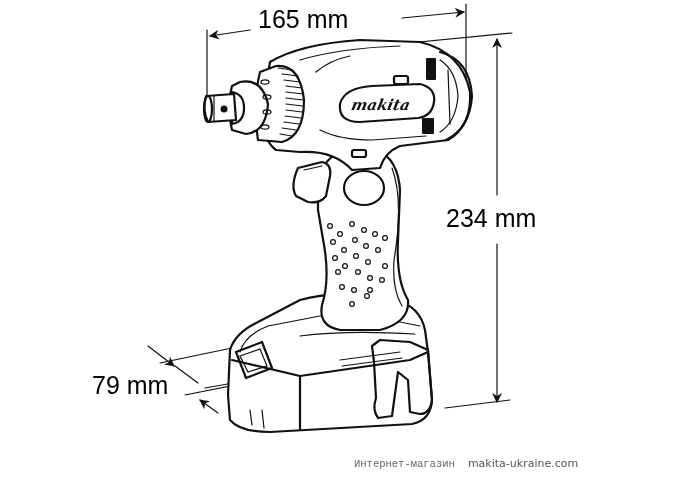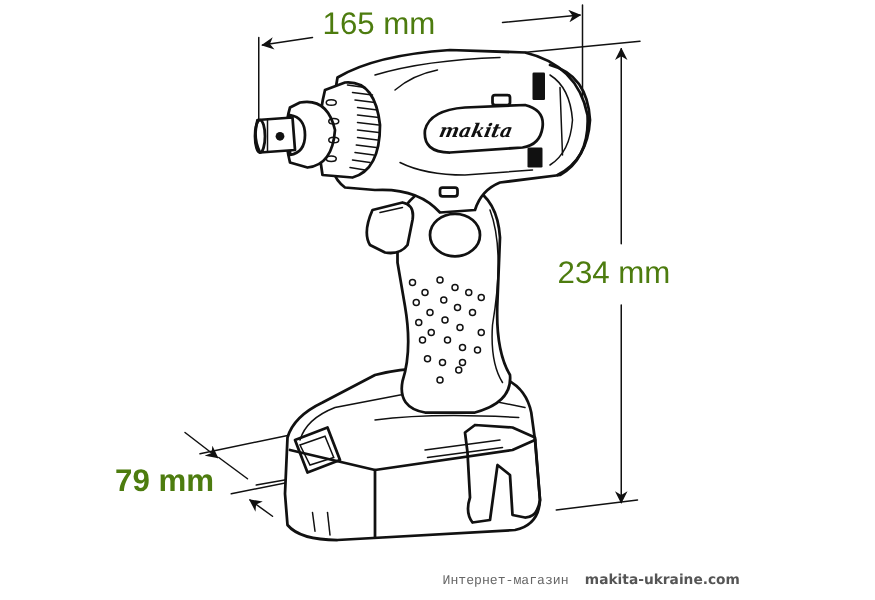--- a/index.html
+++ b/index.html
@@ -1,24 +1,24 @@
 <!DOCTYPE html>
 <html><head>
 <meta charset="utf-8">
 <style>
   html, body { margin:0; padding:0; background:#ffffff; }
   body { width:700px; height:480px; position:relative; overflow:hidden; font-family:"Liberation Sans", sans-serif; }
   #drawing { position:absolute; left:0; top:0; width:700px; height:480px; }
-  .dim { position:absolute; font-family:"Liberation Sans", sans-serif; font-size:25px; color:#4d7c0f; background:#fff; line-height:1; white-space:nowrap; }
+  .dim { position:absolute; font-family:"Liberation Sans", sans-serif; font-size:25px; color:#000000; background:#fff; line-height:1; white-space:nowrap; }
   #dim-length { left:258px; top:7px; background:transparent; }
   #dim-height { left:446px; top:204px; padding:2px 0; }
-  #dim-width { left:92px; top:373px; background:transparent;font-weight:bold; }
+  #dim-width { left:92px; top:373px; background:transparent; }
   .footer { position:absolute; left:354px; top:457px; font-size:11px; white-space:nowrap; }
   .footer .shop { color:#666; font-family:Liberation Mono, monospace; font-size:10.5px; }
-  .footer .site { color:#555; font-weight:bold; font-family:"DejaVu Sans", sans-serif; font-size:11px; margin-left:10px; }
+  .footer .site { color:#555; font-weight:normal; font-family:"DejaVu Sans", sans-serif; font-size:11px; margin-left:10px; }
   svg .o { fill:none; stroke:#111; stroke-width:2.2; stroke-linejoin:round; stroke-linecap:round; }
   svg .t { fill:none; stroke:#111; stroke-width:1.2; stroke-linecap:round; }
   svg .w { fill:#fff; stroke:#111; stroke-width:2.2; stroke-linejoin:round; }
   svg .k { fill:#111; }
 </style>
 </head>
 <body>
 
 <svg id="drawing" viewBox="0 0 700 480" xmlns="http://www.w3.org/2000/svg">
   <defs>

